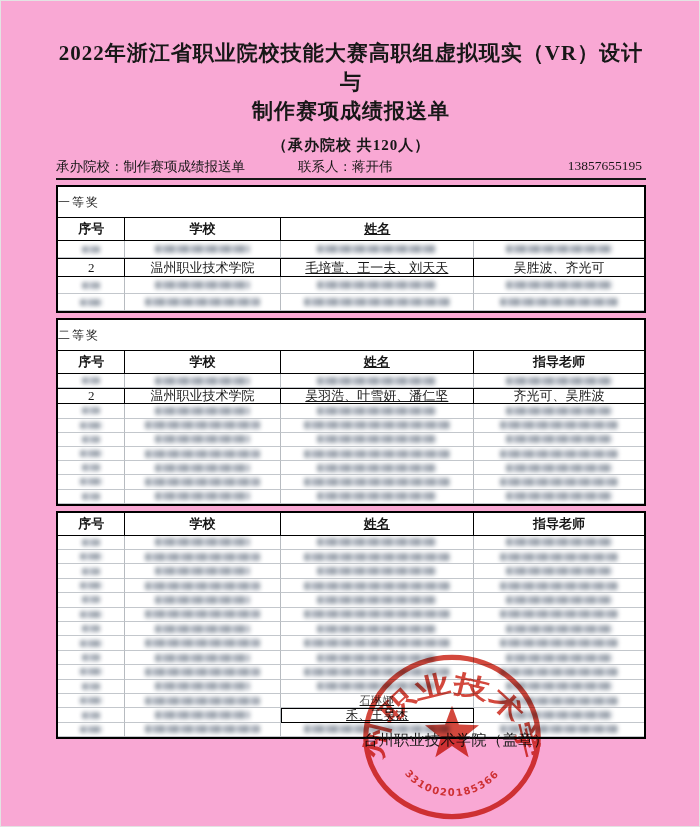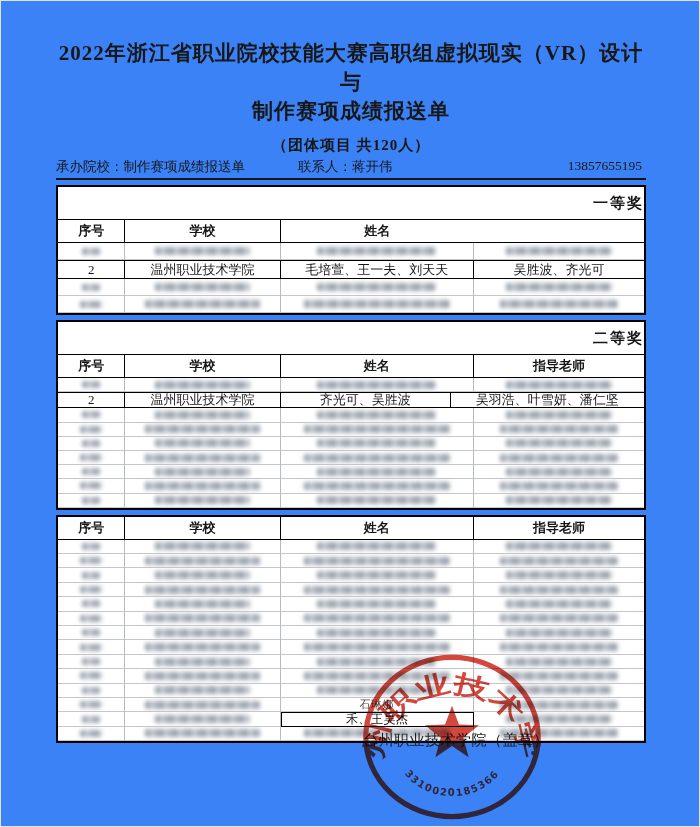--- a/index.html
+++ b/index.html
@@ -1,36 +1,36 @@
 <!DOCTYPE html>
 <html><head>
 <meta charset="utf-8">
 <style>
   html,body{margin:0;padding:0;background:#fff;}
   body{width:700px;height:827px;position:relative;overflow:hidden;
        font-family:"Liberation Serif","DejaVu Serif",serif;color:#171717;}
-  .page{position:absolute;inset:0;border:1px solid #e3e3e3;background:#3b82f6;padding-left:44px;}
+  .page{position:absolute;inset:0;border:1px solid #e3e3e3;background:#f9a8d4;padding-left:44px;}
   .content{position:absolute;left:55px;width:590px;top:0;}
 
   .doc-title{margin-top:38px;text-align:center;font-size:21px;font-weight:bold;
              line-height:29px;letter-spacing:1px;}
   .subtitle{margin-top:10px;text-align:center;font-size:15px;font-weight:bold;letter-spacing:1px;}
   .info-line{position:relative;margin-top:3px;height:20px;font-size:13.5px;
              border-bottom:2px solid #161616;}
   .info-host{position:absolute;left:0;top:0;}
   .info-contact{position:absolute;left:41%;top:0;}
   .info-phone{position:absolute;right:4px;top:0;font-family:"Liberation Serif",serif;}
 
   .tbl{border:2px solid #000;margin-top:5px;background:#fff;}
-  .t-title{text-align:right;font-size:15px;font-weight:bold;letter-spacing:2px;
+  .t-title{text-align:left;font-size:12px;font-weight:normal;letter-spacing:2px;
            padding:7px 0 6px 0;border-bottom:1.5px solid #000;}
   .h-row{display:flex;border-bottom:1.5px solid #000;}
   .cell{box-sizing:border-box;display:flex;align-items:center;justify-content:center;
         overflow:hidden;white-space:nowrap;}
-  .c0{width:11.5%;} .c1{width:26.5%;} .c2{width:33%;} .c3{width:29%;}
+  .c0{width:11.5%;} .c1{width:26.5%;} .c2{width:33%;text-decoration:underline;} .c3{width:29%;}
   .h-row .cell{font-weight:bold;font-size:13px;padding:2px 0;border-right:1.5px solid #000;}
   .h-row .cell:last-child{border-right:none;}
 
   .row{display:flex;}
   .tbl[data-idx="0"] .row{height:17px;}
   .tbl[data-idx="1"] .row{height:14.2px;}
   .tbl[data-idx="2"] .row{height:14.4px;}
   .row .cell{font-size:13px;}
   .row.sharp{border-top:1.5px solid #000;border-bottom:1.5px solid #000;}
   .row.sharp .cell{border-right:1.5px solid #000;}
@@ -59,21 +59,21 @@
 <body>
 
 <div class="page">
   <div class="content">
 
     <div class="doc-title">
       <div>2022年浙江省职业院校技能大赛高职组虚拟现实（VR）设计与</div>
       <div>制作赛项成绩报送单</div>
     </div>
 
-    <div class="subtitle">（团体项目 共120人）</div>
+    <div class="subtitle">（承办院校 共120人）</div>
 
     <div class="info-line">
       <span class="info-host">承办院校：制作赛项成绩报送单</span>
       <span class="info-contact">联系人：蒋开伟</span>
       <span class="info-phone">13857655195</span>
     </div>
 
     <div id="tables">
   <div class="tbl" data-idx="0">
     <div class="t-title">一等奖</div>
@@ -153,22 +153,22 @@
               <div class="cell c2">
                 <span class="smudge"></span>
               </div>
               <div class="cell c3">
                 <span class="smudge"></span>
               </div>
             </div>
             <div class="row sharp">
               <div class="cell c0">2</div>
               <div class="cell c1">温州职业技术学院</div>
+              <div class="cell c2">吴羽浩、叶雪妍、潘仁坚</div>
               <div class="cell c3">齐光可、吴胜波</div>
-              <div class="cell c2">吴羽浩、叶雪妍、潘仁坚</div>
             </div>
             <div class="row blur">
               <div class="cell c0">
                 <span class="smudge"></span>
               </div>
               <div class="cell c1">
                 <span class="smudge"></span>
               </div>
               <div class="cell c2">
                 <span class="smudge"></span>

